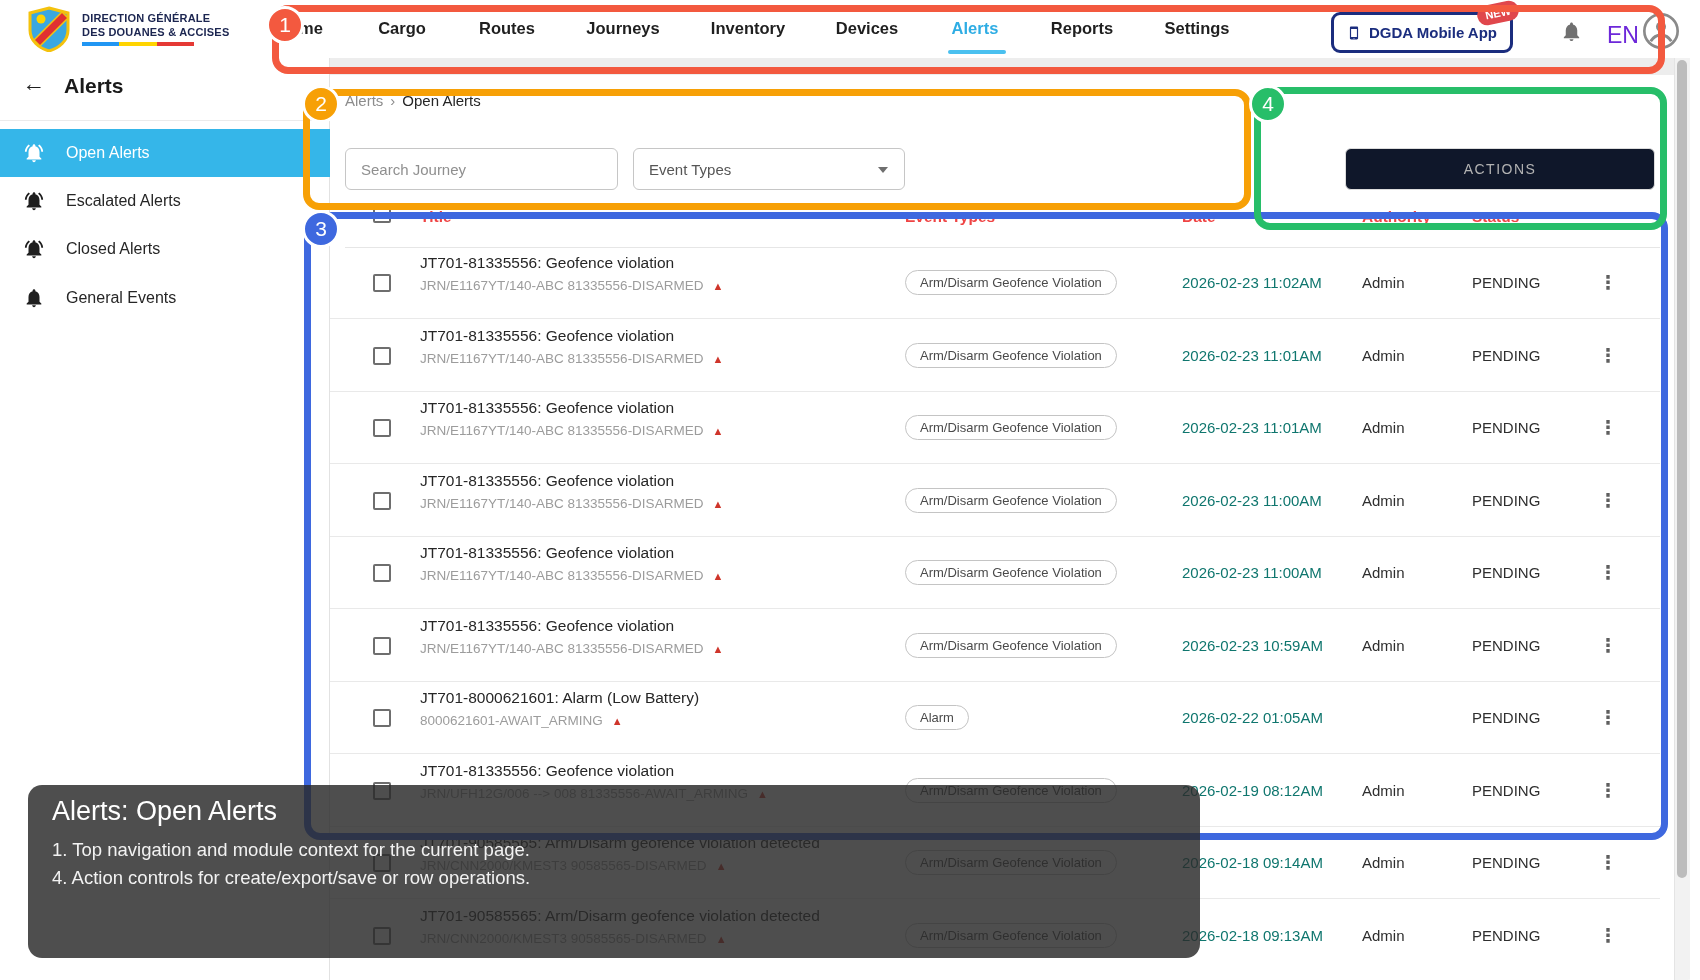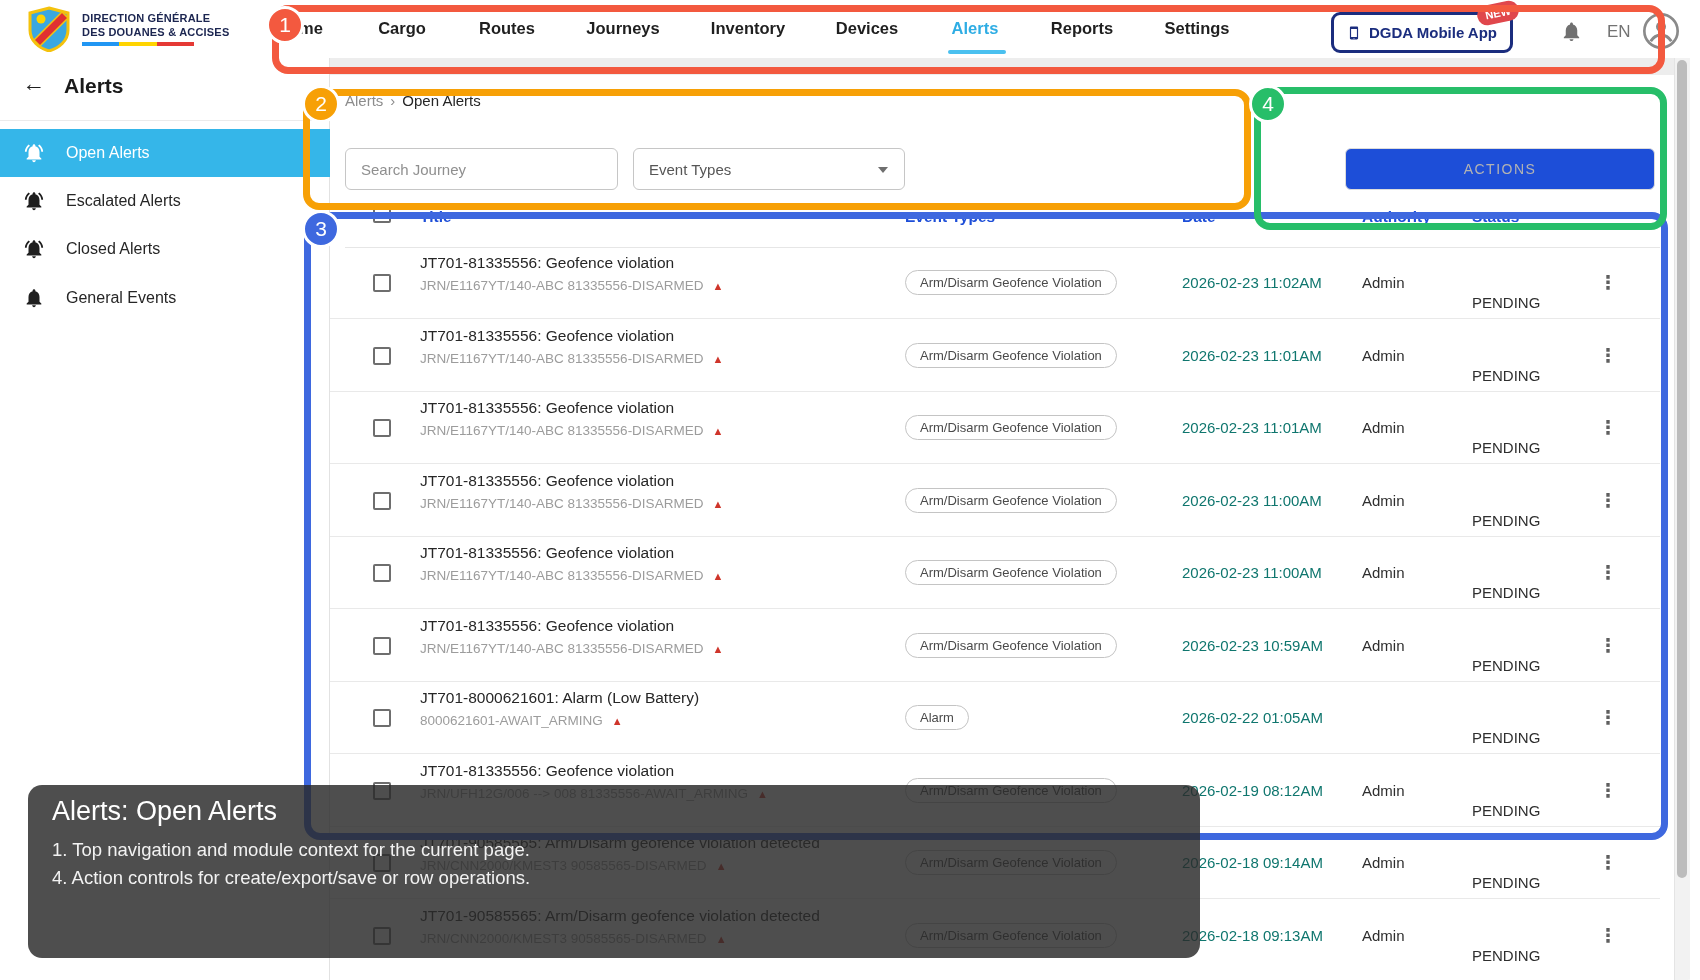--- a/index.html
+++ b/index.html
@@ -17,21 +17,21 @@
   .nav-item{position:absolute;top:19px;transform:translateX(-50%);font-size:16.5px;font-weight:600;color:#1f1f1f;cursor:pointer;white-space:nowrap;}
   .nav-item.active{color:#2fade4;}
   .nav-underline{position:absolute;left:948px;top:50px;width:58px;height:4px;background:#4ac0ef;border-radius:2px;}
   .mobile-btn{position:absolute;left:1331px;top:12px;width:182px;height:41px;border:3px solid #1b2d7e;border-radius:9px;
               display:flex;align-items:center;justify-content:center;gap:8px;background:#fff;cursor:pointer;box-sizing:border-box;}
   .mobile-btn span{font-size:15px;font-weight:bold;color:#1b2d7e;}
   .new-badge{position:absolute;left:1477px;top:3px;width:42px;height:20px;background:#e0474c;border-radius:11px;
              transform:rotate(-12deg);display:flex;align-items:center;justify-content:center;
              font-size:11px;font-weight:bold;color:#fff;z-index:5;}
   .bell-top{position:absolute;left:1560px;top:20px;cursor:pointer;}
-  .lang{position:absolute;left:1607px;top:22px;font-size:17px;color:#737373;cursor:pointer;}
+  .lang{position:absolute;left:1607px;top:22px;font-size:23px;color:#6d28d9;cursor:pointer;}
   .avatar{position:absolute;left:1641px;top:11px;cursor:pointer;}
   .strip{position:absolute;left:330px;top:58px;width:1344px;height:17px;background:#ededed;}
   
   .sidebar{position:absolute;left:0;top:58px;width:330px;height:922px;background:#fff;border-right:1px solid #e2e2e2;box-sizing:border-box;}
   .sb-back{position:absolute;left:22px;top:14px;font-size:23px;color:#1e1e1e;cursor:pointer;line-height:1;}
   .sb-title{position:absolute;left:64px;top:16px;font-size:21px;font-weight:bold;color:#1a1a1a;}
   .sb-divider{position:absolute;left:0;top:62px;width:330px;height:1px;background:#ebebeb;}
   .sb-item{position:absolute;left:0;width:330px;height:48px;display:flex;align-items:center;cursor:pointer;color:#262626;}
   .sb-item .ic{position:absolute;left:22px;width:24px;height:24px;display:flex;align-items:center;justify-content:center;}
   .sb-item .lb{position:absolute;left:66px;font-size:16px;}
@@ -41,37 +41,37 @@
   .crumb .p{color:#8c8c8c;cursor:pointer;}
   .crumb .s{color:#8c8c8c;margin:0 7px;}
   .crumb .c{color:#262626;font-weight:500;}
   .f-input{position:absolute;top:148px;height:42px;border:1px solid #c6c6c6;border-radius:6px;box-sizing:border-box;background:#fff;}
   input.f-input{padding:0 15px;font-size:15px;color:#444;outline:none;font-family:inherit;}
   input.f-input::placeholder{color:#8f8f8f;}
   .f-select{position:absolute;top:148px;height:42px;border:1px solid #c6c6c6;border-radius:6px;box-sizing:border-box;
             display:flex;align-items:center;padding:0 15px;font-size:15px;color:#565656;cursor:pointer;background:#fff;}
   .caret{position:absolute;right:16px;top:18px;width:0;height:0;border-left:5px solid transparent;border-right:5px solid transparent;border-top:6px solid #6f6f6f;}
   .actions-btn{position:absolute;left:1345px;top:148px;width:310px;height:42px;border:1px solid #dcdcdc;border-radius:6px;
-               box-sizing:border-box;background:#1d4ed8;display:flex;align-items:center;justify-content:center;
+               box-sizing:border-box;background:#0f172a;display:flex;align-items:center;justify-content:center;
                font-size:14px;letter-spacing:1.5px;color:#b3b3b3;cursor:pointer;}
   .chk{width:18px;height:18px;border:2px solid #6e6e6e;border-radius:2px;background:#fff;box-sizing:border-box;cursor:pointer;}
   .thead{position:absolute;left:330px;top:200px;width:1330px;height:32px;}
   .thead .chk{position:absolute;left:43px;top:5px;}
-  .th{position:absolute;top:8px;font-size:15.5px;font-weight:600;color:#1d4ed8;}
+  .th{position:absolute;top:8px;font-size:15.5px;font-weight:600;color:#ef4444;}
   .th-divider{position:absolute;left:345px;top:247px;width:1315px;height:1px;background:#e6e6e6;}
   .row{position:absolute;left:330px;width:1330px;height:72px;border-bottom:1px solid #e9e9e9;box-sizing:border-box;}
   .row .chk{position:absolute;left:43px;top:27px;}
   .rtitle{position:absolute;left:90px;top:7px;font-size:15.5px;color:#262626;white-space:nowrap;}
   .rsub{position:absolute;left:90px;top:31px;font-size:13.5px;color:#9c9c9c;white-space:nowrap;text-align:right;}
   .warn{color:#cf352b;font-size:11px;margin-left:9px;}
   .chip{position:absolute;left:575px;top:23px;padding:4px 14px;border:1px solid #c4c4c4;border-radius:14px;
         font-size:13px;color:#4a4a4a;white-space:nowrap;background:#fff;}
   .rdate{position:absolute;left:852px;top:27px;font-size:15px;color:#0f766e;}
   .rauth{position:absolute;left:1032px;top:27px;font-size:15px;color:#2e2e2e;}
-  .rstat{position:absolute;left:1142px;top:27px;font-size:15px;color:#2e2e2e;margin-top:20px;}
+  .rstat{position:absolute;left:1142px;top:27px;font-size:15px;color:#2e2e2e;}
   .kebab{position:absolute;left:1266px;top:24px;width:24px;text-align:center;font-size:19px;font-weight:bold;color:#5f5f5f;cursor:pointer;}
   
   .sbar-track{position:absolute;left:1674px;top:58px;width:16px;height:922px;background:#f2f2f2;border-left:1px solid #e4e4e4;box-sizing:border-box;cursor:pointer;}
   .sbar-thumb{position:absolute;left:1677px;top:60px;width:10px;height:818px;background:#bcbcbc;border-radius:6px;cursor:grab;}
   
   .abox{position:absolute;border:7px solid;border-radius:16px;box-sizing:border-box;pointer-events:none;z-index:40;}
   .abox.c1{border-color:#f3593f;left:272px;top:5px;width:1393px;height:69px;}
   .abox.c2{border-color:#f7a006;left:303px;top:89px;width:948px;height:121px;}
   .abox.c3{border-color:#3e68df;left:304px;top:212px;width:1364px;height:628px;}
   .abox.c4{border-color:#27be69;left:1254px;top:87px;width:413px;height:143px;}

